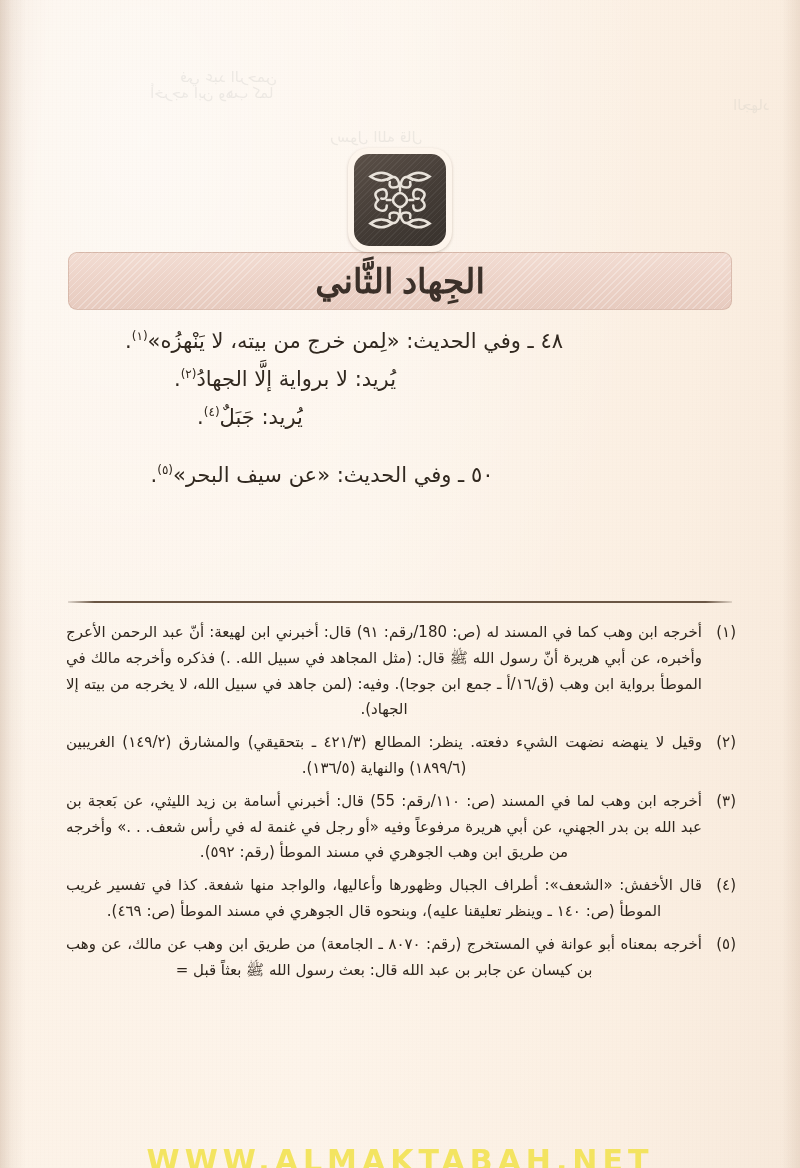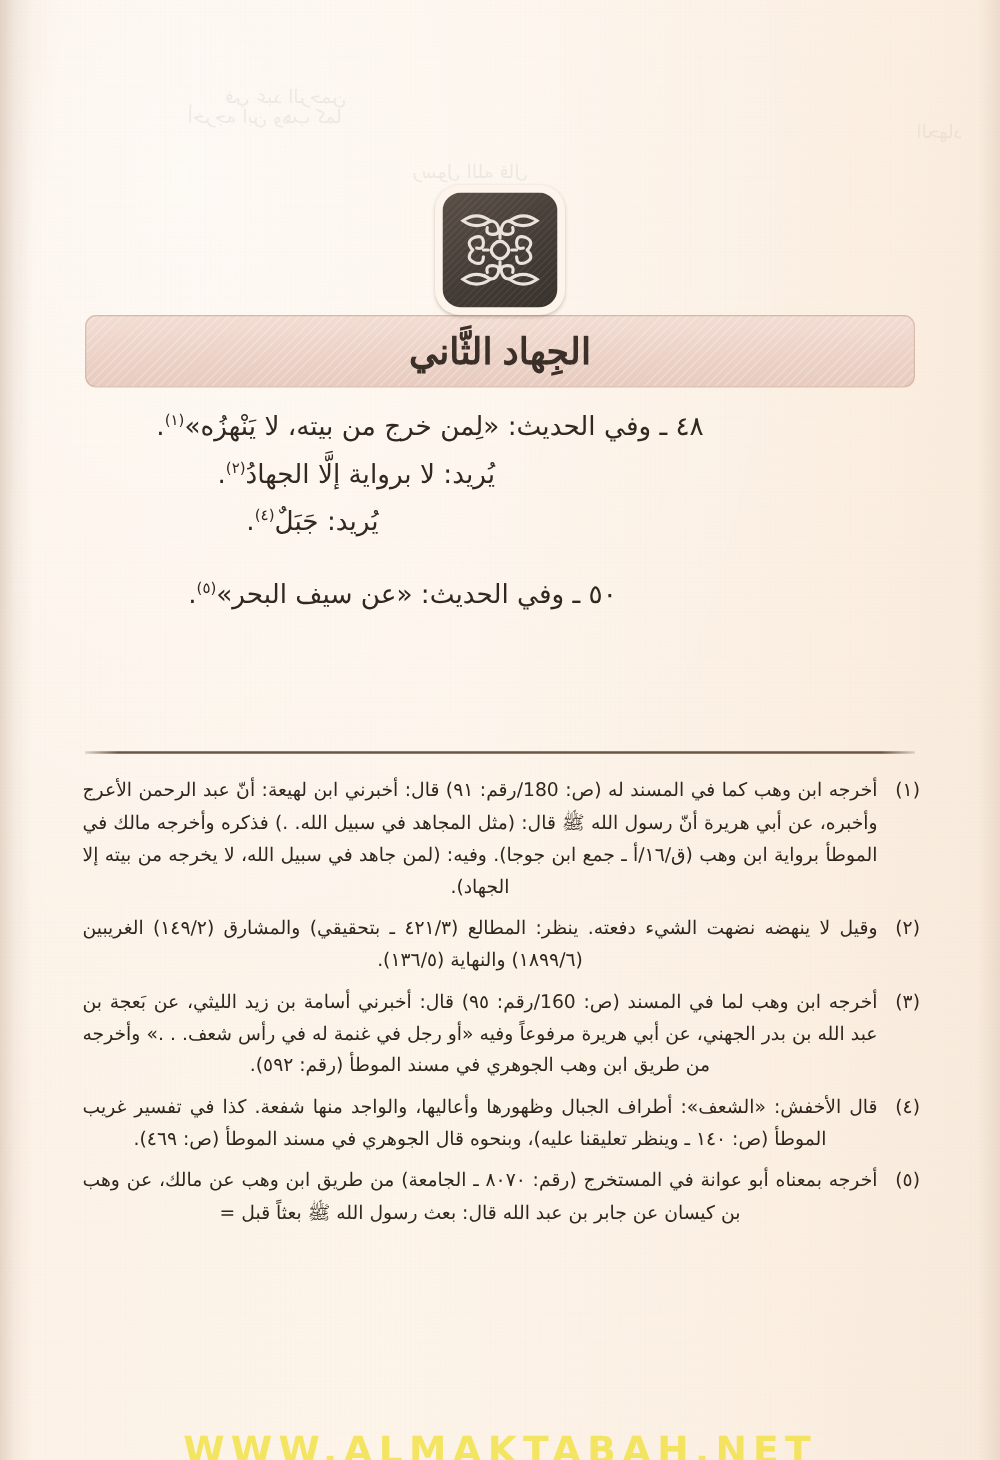--- a/index.html
+++ b/index.html
@@ -110,22 +110,22 @@
     background:
       repeating-linear-gradient(135deg, rgba(255,255,255,0.28) 0px, rgba(255,255,255,0.28) 1px, rgba(0,0,0,0) 1px, rgba(0,0,0,0) 5px),
       linear-gradient(180deg, #f2dcd2 0%, #ecd2c7 55%, #e7cbbf 100%);
     border: 1px solid rgba(200,165,150,0.55);
     display: flex;
     align-items: center;
     justify-content: center;
     z-index: 2;
   }
   .title-text {
-    font-family: Liberation Sans, sans-serif;
-    font-size: 29px;
+    font-family: Liberation Serif, serif;
+    font-size: 34px;
     font-weight: bold;
     color: #3b3029;
     letter-spacing: 0px;
     direction: rtl;
   }
 
   
   .body-block {
     position: absolute;
     top: 330px;
@@ -287,21 +287,21 @@
       <div class="fn-body t-justify">أخرجه ابن وهب كما في المسند له (ص: 180/رقم: ٩١) قال: أخبرني ابن لهيعة: أنّ عبد الرحمن الأعرج وأخبره، عن أبي هريرة أنّ رسول الله ﷺ قال: (مثل المجاهد في سبيل الله. .) فذكره وأخرجه مالك في الموطأ برواية ابن وهب (ق/١٦/أ ـ جمع ابن جوجا). وفيه: (لمن جاهد في سبيل الله، لا يخرجه من بيته إلا الجهاد).</div>
     </div>
 
     <div class="fn">
       <div class="fn-num">(٢)</div>
       <div class="fn-body t-justify">وقيل لا ينهضه نضهت الشيء دفعته. ينظر: المطالع (٤٢١/٣ ـ بتحقيقي) والمشارق (١٤٩/٢) الغريبين (١٨٩٩/٦) والنهاية (١٣٦/٥).</div>
     </div>
 
     <div class="fn">
       <div class="fn-num">(٣)</div>
-      <div class="fn-body t-justify">أخرجه ابن وهب لما في المسند (ص: 160/رقم: ٩٥) قال: أخبرني أسامة بن زيد الليثي، عن بَعجة بن عبد الله بن بدر الجهني، عن أبي هريرة مرفوعاً وفيه «أو رجل في غنمة له في رأس شعف. . .» وأخرجه من طريق ابن وهب الجوهري في مسند الموطأ (رقم: ٥٩٢).</div>
+      <div class="fn-body t-justify">أخرجه ابن وهب لما في المسند (ص: ١١٠/رقم: 55) قال: أخبرني أسامة بن زيد الليثي، عن بَعجة بن عبد الله بن بدر الجهني، عن أبي هريرة مرفوعاً وفيه «أو رجل في غنمة له في رأس شعف. . .» وأخرجه من طريق ابن وهب الجوهري في مسند الموطأ (رقم: ٥٩٢).</div>
     </div>
 
     <div class="fn">
       <div class="fn-num">(٤)</div>
       <div class="fn-body t-justify">قال الأخفش: «الشعف»: أطراف الجبال وظهورها وأعاليها، والواجد منها شفعة. كذا في تفسير غريب الموطأ (ص: ١٤٠ ـ وينظر تعليقنا عليه)، وبنحوه قال الجوهري في مسند الموطأ (ص: ٤٦٩).</div>
     </div>
 
     <div class="fn">
       <div class="fn-num">(٥)</div>
       <div class="fn-body t-justify">أخرجه بمعناه أبو عوانة في المستخرج (رقم: ٨٠٧٠ ـ الجامعة) من طريق ابن وهب عن مالك، عن وهب بن كيسان عن جابر بن عبد الله قال: بعث رسول الله ﷺ بعثاً قبل =</div>

